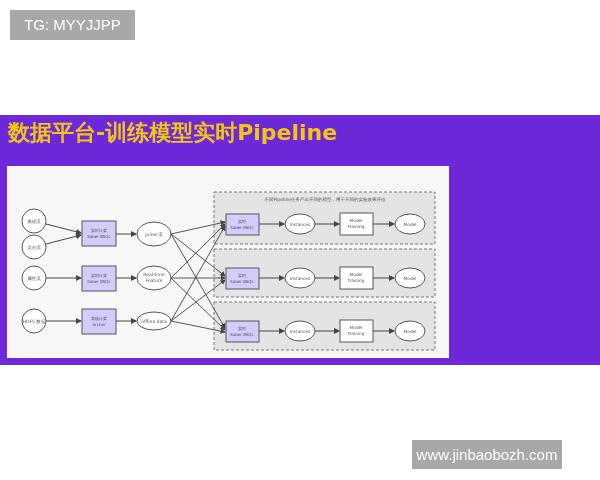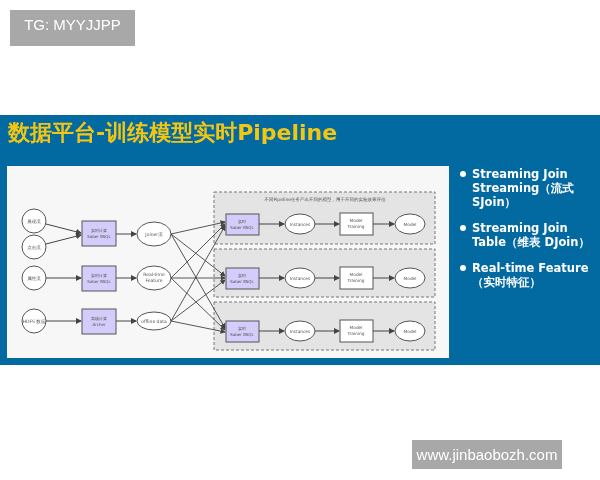--- a/index.html
+++ b/index.html
@@ -1,21 +1,21 @@
 <!DOCTYPE html>
 <html><head>
 <meta charset="utf-8">
 <style>
   html, body { margin:0; padding:0; }
   body { width:600px; height:480px; background:#ffffff; position:relative; overflow:hidden;
          font-family:"DejaVu Sans", sans-serif; }
   .tag { position:absolute; background:#a8a8a8; color:#ffffff; font-family:"Liberation Sans", sans-serif; }
-  .tag-top { left:10px; top:10px; width:125px; height:36px; line-height:30px; font-size:15px; text-align:center; }
+  .tag-top { left:10px; top:10px; width:125px; height:30px; line-height:30px; font-size:15px; text-align:center; }
   .tag-bottom { left:412px; top:440px; width:150px; height:29px; line-height:29px; font-size:15px; text-align:center; }
-  .slide { position:absolute; left:0; top:115px; width:600px; height:250px; background:#0369a1; }
+  .slide { position:absolute; left:0; top:115px; width:600px; height:250px; background:#6d28d9; }
   .slide-title { position:absolute; left:8px; top:3px; color:#f3c614; font-weight:bold; font-size:22px;
                  font-family:"DejaVu Sans", sans-serif; letter-spacing:0px; white-space:nowrap; }
   .panel { position:absolute; left:7px; top:51px; width:442px; height:192px; background:#f7f7f7; }
   .panel svg { position:absolute; left:0; top:0; }
   .bullets { position:absolute; left:458px; top:52px; width:140px; color:#ffffff; font-weight:bold;
              font-size:11.5px; line-height:14px; font-family:"DejaVu Sans", sans-serif; }
   .bullet { position:relative; padding-left:14px; margin-bottom:12px; }
   .bullet .dot { position:absolute; left:2px; top:4px; width:6px; height:6px; border-radius:50%; background:#fff; }
   .lbl { font-family:"DejaVu Sans", sans-serif; fill:#555; }
 </style>
@@ -143,29 +143,15 @@
         <rect x="333" y="154" width="33" height="22" fill="#fff" stroke="#555"></rect>
         <text class="lbl" x="349" y="163" font-size="4.3" text-anchor="middle">Model</text>
         <text class="lbl" x="349" y="169" font-size="4.3" text-anchor="middle">Training</text>
         <line x1="366" y1="165" x2="387" y2="165" stroke="#444" marker-end="url(#arr)"></line>
         <ellipse cx="403" cy="165" rx="15" ry="10" fill="#fff" stroke="#555"></ellipse>
         <text class="lbl" x="403" y="167" font-size="4.3" text-anchor="middle">Model</text>
       </g>
     </svg>
   </div>
 
-  <div class="bullets">
-    <div class="bullet">
-      <span class="dot"></span>
-      <span>Streaming Join Streaming（流式SJoin）</span>
-    </div>
-    <div class="bullet">
-      <span class="dot"></span>
-      <span>Streaming Join Table（维表 DJoin）</span>
-    </div>
-    <div class="bullet">
-      <span class="dot"></span>
-      <span>Real-time Feature（实时特征）</span>
-    </div>
-  </div>
 </div>
 
 <div class="tag tag-bottom">www.jinbaobozh.com</div>
 
 </body></html>

